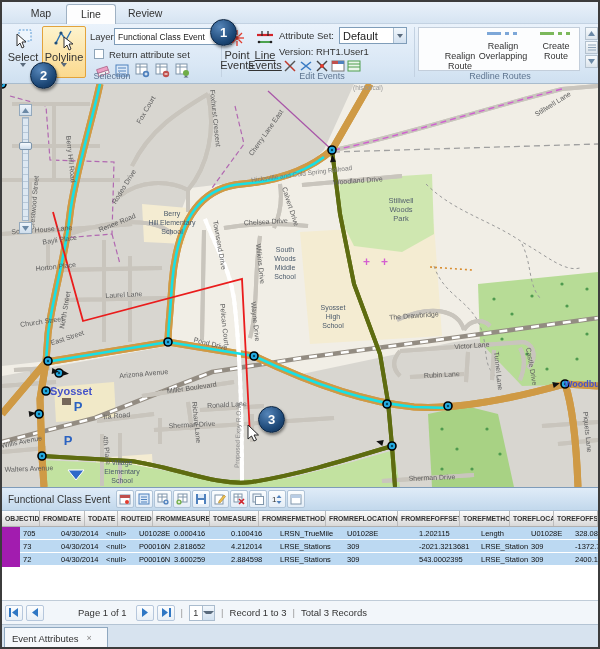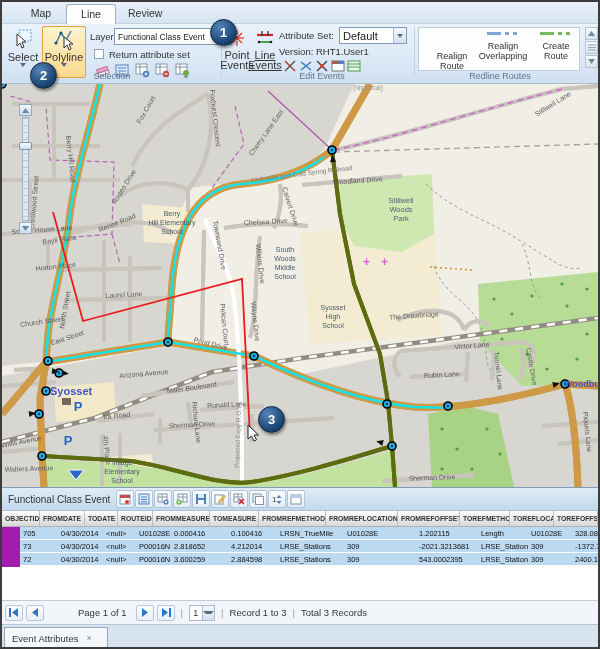--- a/index.html
+++ b/index.html
@@ -193,21 +193,21 @@
     </svg>
     <svg class="sicon" style="left:344px;top:34px;">
       <rect x="2" y="3" width="12" height="10" fill="#eaf5ea" stroke="#4f9e4f" stroke-width="1"></rect>
         <line x1="2" y1="6" x2="14" y2="6" stroke="#4f9e4f"></line>
         <line x1="2" y1="9" x2="14" y2="9" stroke="#4f9e4f"></line>
     </svg>
     <div class="grouplabel" style="left:250px;width:140px;">Edit Events</div>
     <div class="vdiv" style="left:412px;"></div>
 
     <div id="redlinebox">
-      <div class="rlbtn" style="left:8px;width:50px;gap:20px;">
+      <div class="rlbtn" style="left:16px;width:50px;gap:20px;">
         <svg width="34" height="10">
           <rect x="1" y="4" width="14" height="3" fill="#d4719a"></rect>
             <rect x="19" y="4" width="4" height="3" fill="#d4719a"></rect>
             <rect x="27" y="4" width="4" height="3" fill="#d4719a"></rect>
         </svg>
         <span class="lbl">Realign Route</span>
       </div>
       <div class="rlbtn" style="left:56px;width:56px;">
         <svg width="34" height="10">
           <rect x="1" y="4" width="14" height="3" fill="#7da7d8"></rect>

